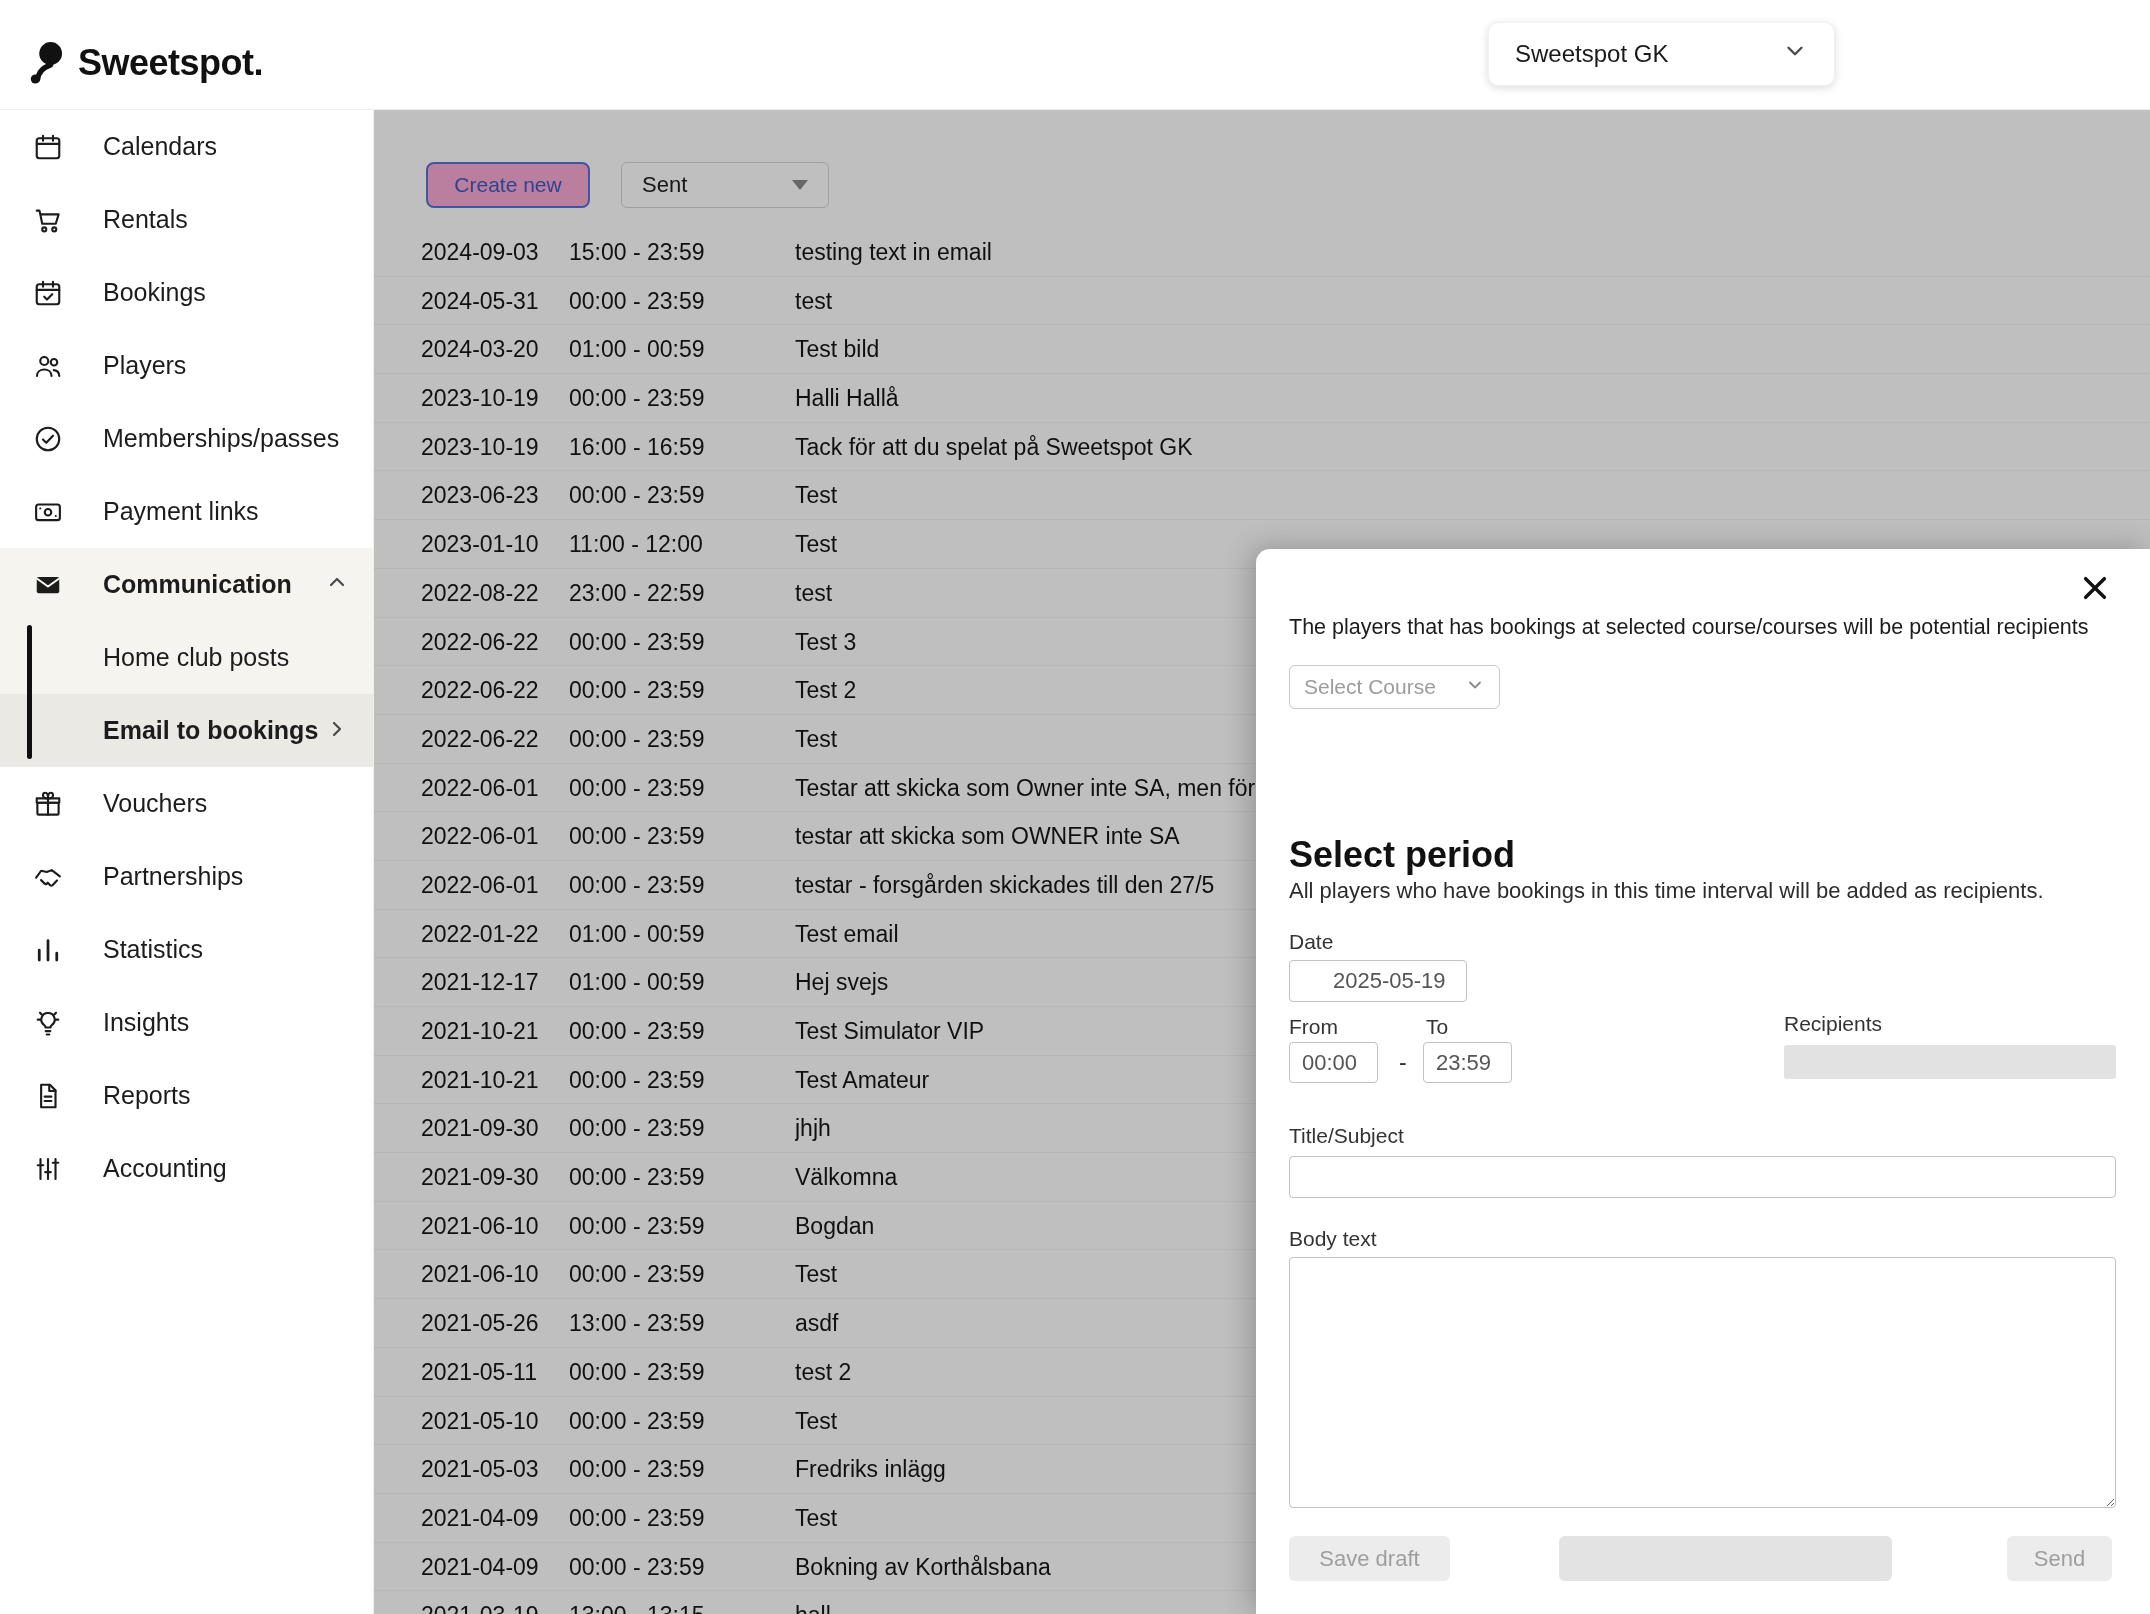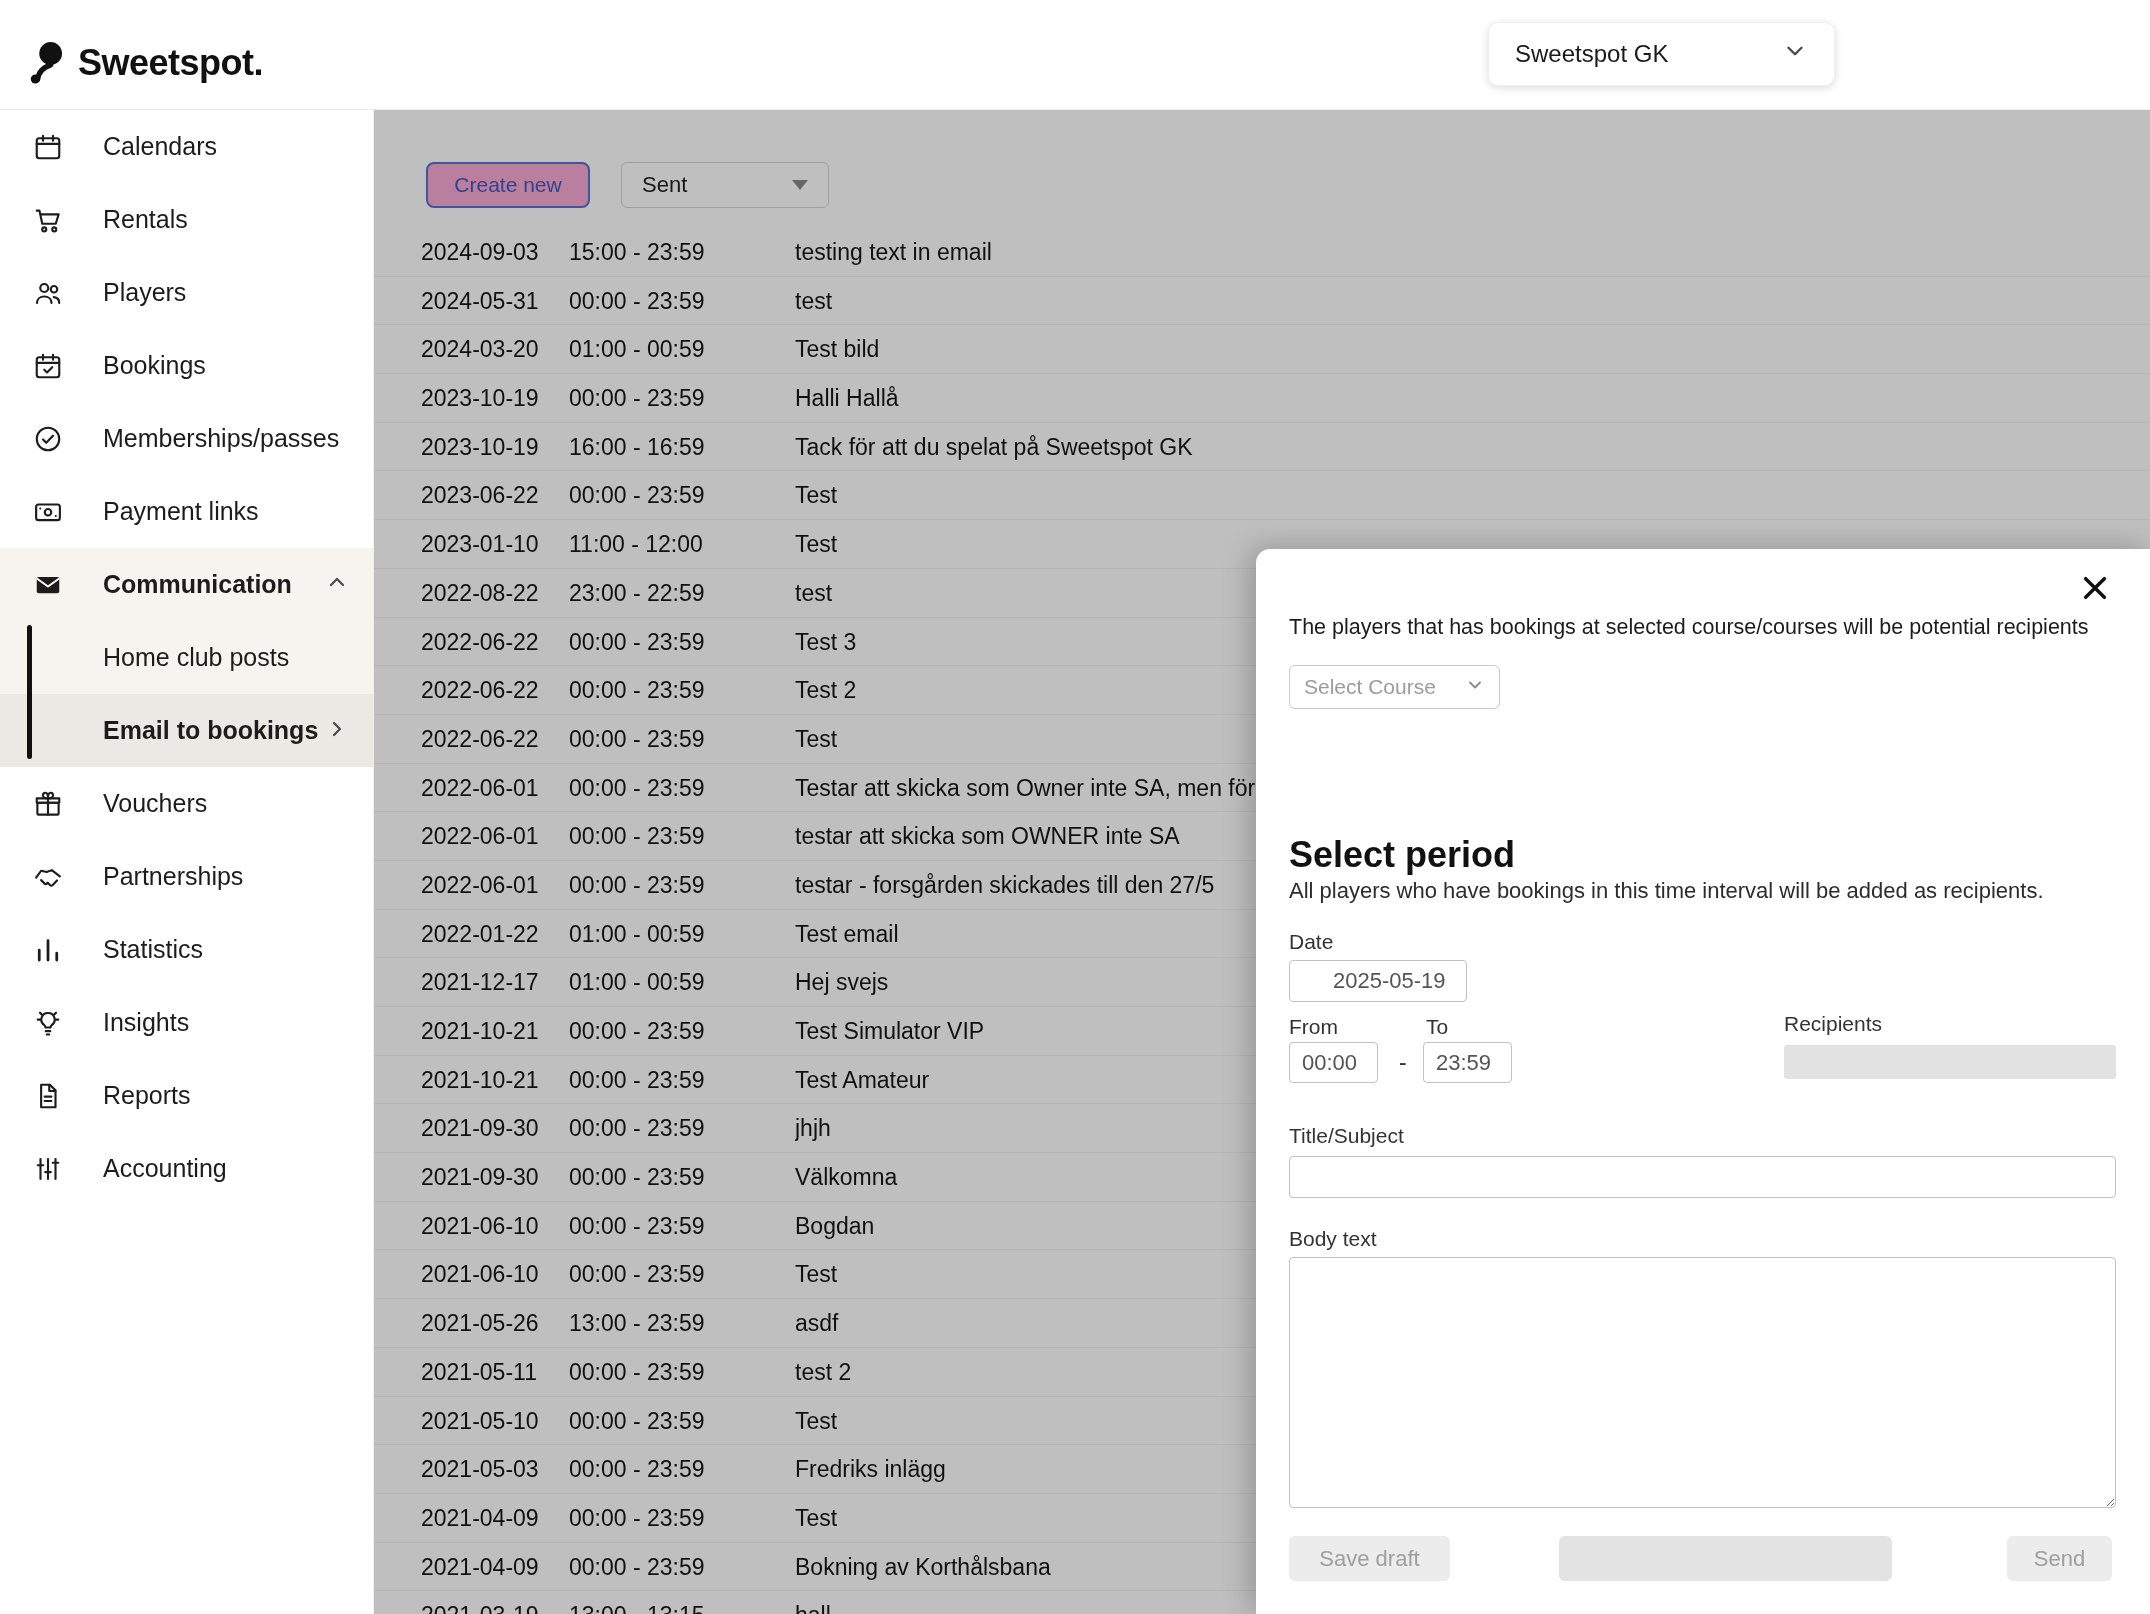--- a/index.html
+++ b/index.html
@@ -182,37 +182,37 @@
             <circle cx="17" cy="19.5" r="1.6"></circle>
             <path d="M3 4.5h2.2L7.4 15h10.8l2.3-7.5H6"></path>
           </svg>
       </span>
       <span class="nav-label">Rentals</span>
     </div>
 
     <div class="nav-item">
       <span class="nav-icon">
         <svg class="ic" viewBox="0 0 24 24">
+            <rect x="3" y="5" width="18" height="16" rx="2"></rect>
+            <path d="M3 9.5h18M8 3v4M16 3v4M9 15l2.2 2.2L15.4 13"></path>
+          </svg>
+      </span>
+      <span class="nav-label">Bookings</span>
+    </div>
+
+    <div class="nav-item">
+      <span class="nav-icon">
+        <svg class="ic" viewBox="0 0 24 24">
             <circle cx="9" cy="8" r="3.2"></circle>
             <path d="M3.2 20c0-3.2 2.6-5.2 5.8-5.2s5.8 2 5.8 5.2"></path>
             <circle cx="16.8" cy="9" r="2.6"></circle>
             <path d="M16.6 15.3c2.7.3 4.4 2.1 4.4 4.7"></path>
           </svg>
       </span>
       <span class="nav-label">Players</span>
-    </div>
-
-    <div class="nav-item">
-      <span class="nav-icon">
-        <svg class="ic" viewBox="0 0 24 24">
-            <rect x="3" y="5" width="18" height="16" rx="2"></rect>
-            <path d="M3 9.5h18M8 3v4M16 3v4M9 15l2.2 2.2L15.4 13"></path>
-          </svg>
-      </span>
-      <span class="nav-label">Bookings</span>
     </div>
 
     <div class="nav-item">
       <span class="nav-icon">
         <svg class="ic" viewBox="0 0 24 24">
             <circle cx="12" cy="12" r="9"></circle>
             <path d="M8 12.4l2.6 2.6 5.4-5.6"></path>
           </svg>
       </span>
       <span class="nav-label">Memberships/passes</span>
@@ -354,21 +354,21 @@
           <span class="col-subject">Halli Hallå</span>
         </div>
 
         <div class="email-row">
           <span class="col-date">2023-10-19</span>
           <span class="col-time">16:00 - 16:59</span>
           <span class="col-subject">Tack för att du spelat på Sweetspot GK</span>
         </div>
 
         <div class="email-row">
-          <span class="col-date">2023-06-22</span>
+          <span class="col-date">2023-06-23</span>
           <span class="col-time">00:00 - 23:59</span>
           <span class="col-subject">Test</span>
         </div>
 
         <div class="email-row">
           <span class="col-date">2023-01-10</span>
           <span class="col-time">11:00 - 12:00</span>
           <span class="col-subject">Test</span>
         </div>
 

